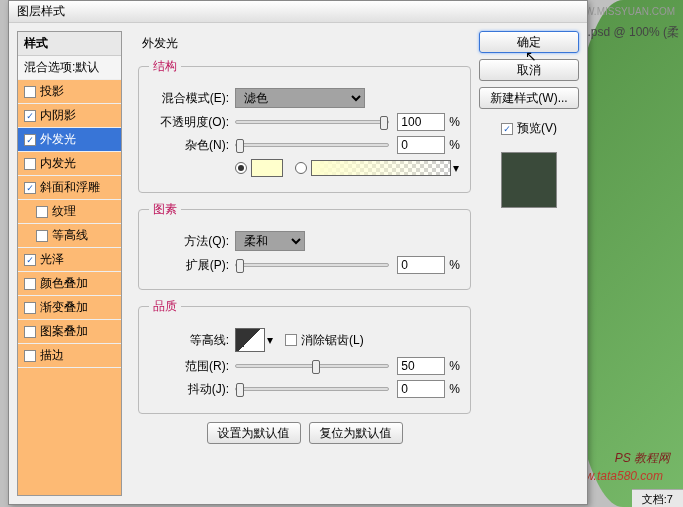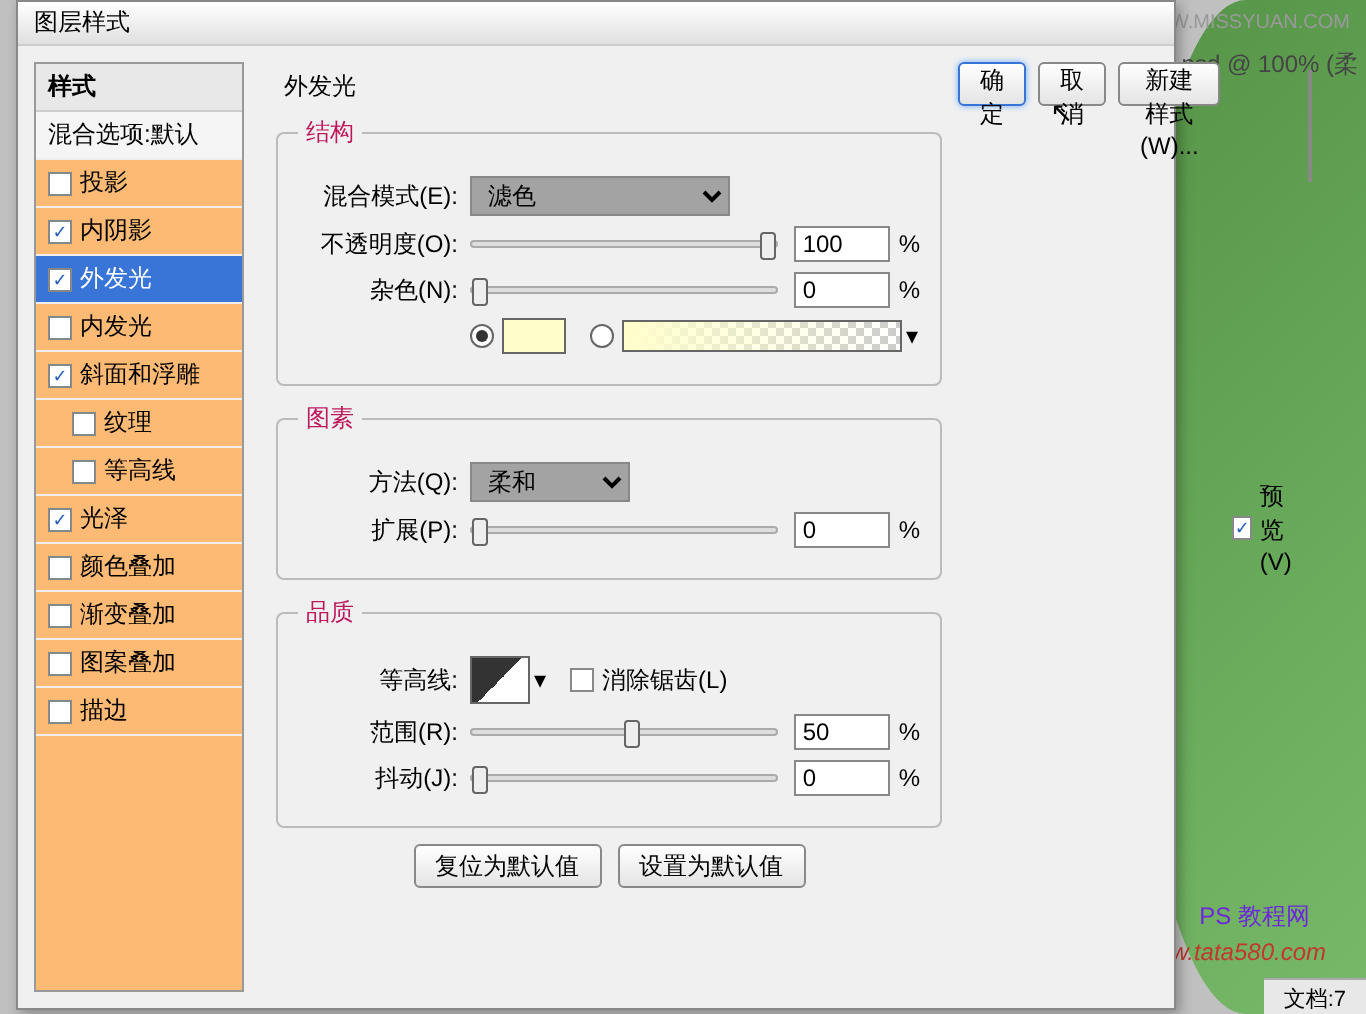--- a/index.html
+++ b/index.html
@@ -27,37 +27,37 @@
 .numbox.hl{background:#cde5ff;border-color:#3875d7}
 .unit{margin-left:4px}
 select,.combo{height:20px;border:1px solid #888;background:#a3a3a3;padding:0 4px}
 .colorbox{width:32px;height:18px;border:1px solid #666;display:inline-block}
 .radio{width:12px;height:12px;border:1px solid #666;border-radius:50%;margin-right:4px;display:inline-flex;align-items:center;justify-content:center;background:#fff}
 .radio.on::after{content:"";width:6px;height:6px;background:#333;border-radius:50%}
 .gradient{width:140px;height:16px;border:1px solid #666;background:linear-gradient(to right,#ffffcc,transparent),repeating-conic-gradient(#ccc 0 25%,#fff 0 50%) 0/8px 8px}
 .contour-sw{width:30px;height:24px;border:1px solid #666;background:linear-gradient(135deg,#333 50%,#fff 50%)}
 .btn{height:22px;border:1px solid #888;background:linear-gradient(#fff,#e4e4e4);padding:0 10px;border-radius:3px;cursor:pointer}
 .btn.primary{border-color:#3875d7;box-shadow:0 0 3px #6fa8ff}
-.rightcol{width:100px;display:flex;flex-direction:row;align-items:stretch;gap:6px}
+.rightcol{width:100px;display:flex;flex-direction:column;align-items:stretch;gap:6px}
 .preview{width:56px;height:56px;border:1px solid #888;background:#3a4a3a;margin:4px auto}
 .btnrow{display:flex;gap:8px;justify-content:center;margin-top:6px}
 .watermark{position:absolute;top:3px;left:50%;transform:translateX(-50%);color:#888;font-size:11px}
 .url{position:absolute;top:6px;right:8px;color:#999;font-size:10px}
 .status{position:absolute;bottom:0;right:0;height:18px;background:#e8e8e8;border-top:1px solid #aaa;padding:2px 10px;font-size:11px}
 .cursor{position:absolute;left:525px;top:48px;font-size:14px;color:#000;pointer-events:none}
 </style>
 </head>
 <body>
 
 <div class="bg-img"></div>
 <div class="watermark">思缘设计论坛</div>
 <div class="url">WWW.MISSYUAN.COM</div>
 <div style="position:absolute;right:4px;top:24px;color:#444">ce.psd @ 100% (柔</div>
 <div class="status">文档:7</div>
-<div style="position:absolute;right:28px;bottom:40px;color:#6d28d9;">PS 教程网</div>
+<div style="position:absolute;right:13px;bottom:40px;color:#7f1d1d;font-style:italic">PS 教程网</div>
 <div style="position:absolute;right:20px;bottom:24px;color:#c0392b;font-style:italic">www.tata580.com</div>
 
 <div class="dialog">
   <div class="titlebar">
     <span>图层样式</span>
   </div>
   <div class="dlg-body">
     <div class="sidebar">
       <div class="sidebar-head">样式</div>
       <div class="sidebar-sub">混合选项:默认</div>
@@ -146,21 +146,21 @@
           <span class="radio"></span>
           <span class="gradient"></span>
           <span style="margin-left:2px">▾</span>
         </div>
       </fieldset>
 
       <fieldset>
         <legend>图素</legend>
         <div class="row">
           <label>方法(Q):</label>
-          <select class="combo" style="width:80px"><option>柔和</option></select>
+          <select class="combo" style="width:70px"><option>柔和</option></select>
         </div>
         <div class="row">
           <label>扩展(P):</label>
           <div class="slider">
               <div class="thumb" style="left:0"></div>
             </div>
           <input class="numbox" value="0" style="">
           <span class="unit">%</span>
         </div>
       </fieldset>
@@ -187,22 +187,22 @@
           <label>抖动(J):</label>
           <div class="slider">
               <div class="thumb" style="left:0"></div>
             </div>
           <input class="numbox" value="0" style="">
           <span class="unit">%</span>
         </div>
       </fieldset>
 
       <div class="btnrow">
+        <button class="btn">设置为默认值</button>
         <button class="btn">复位为默认值</button>
-        <button class="btn">设置为默认值</button>
       </div>
     </div>
 
     <div class="rightcol">
       <button class="btn primary">确定</button>
       <button class="btn">取消</button>
       <button class="btn">新建样式(W)...</button>
       <div class="row" style="justify-content:center">
         <span class="cb">✓</span>
         <span>预览(V)</span>

